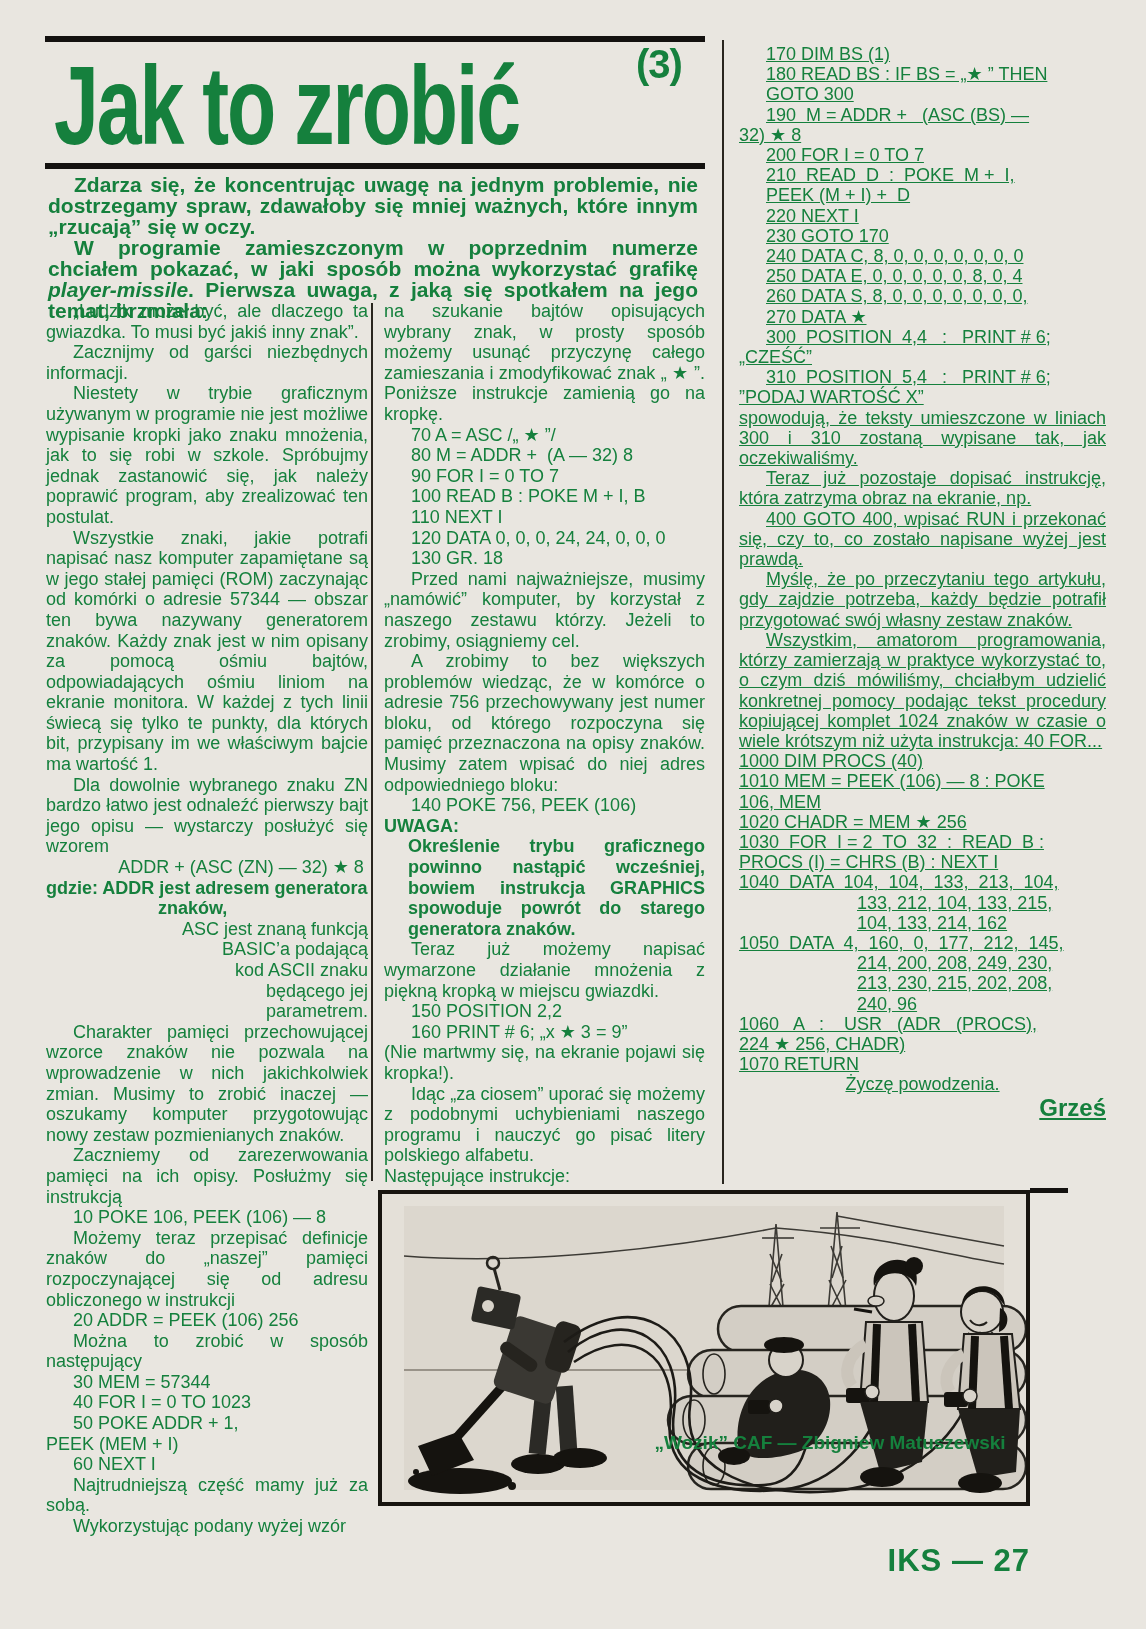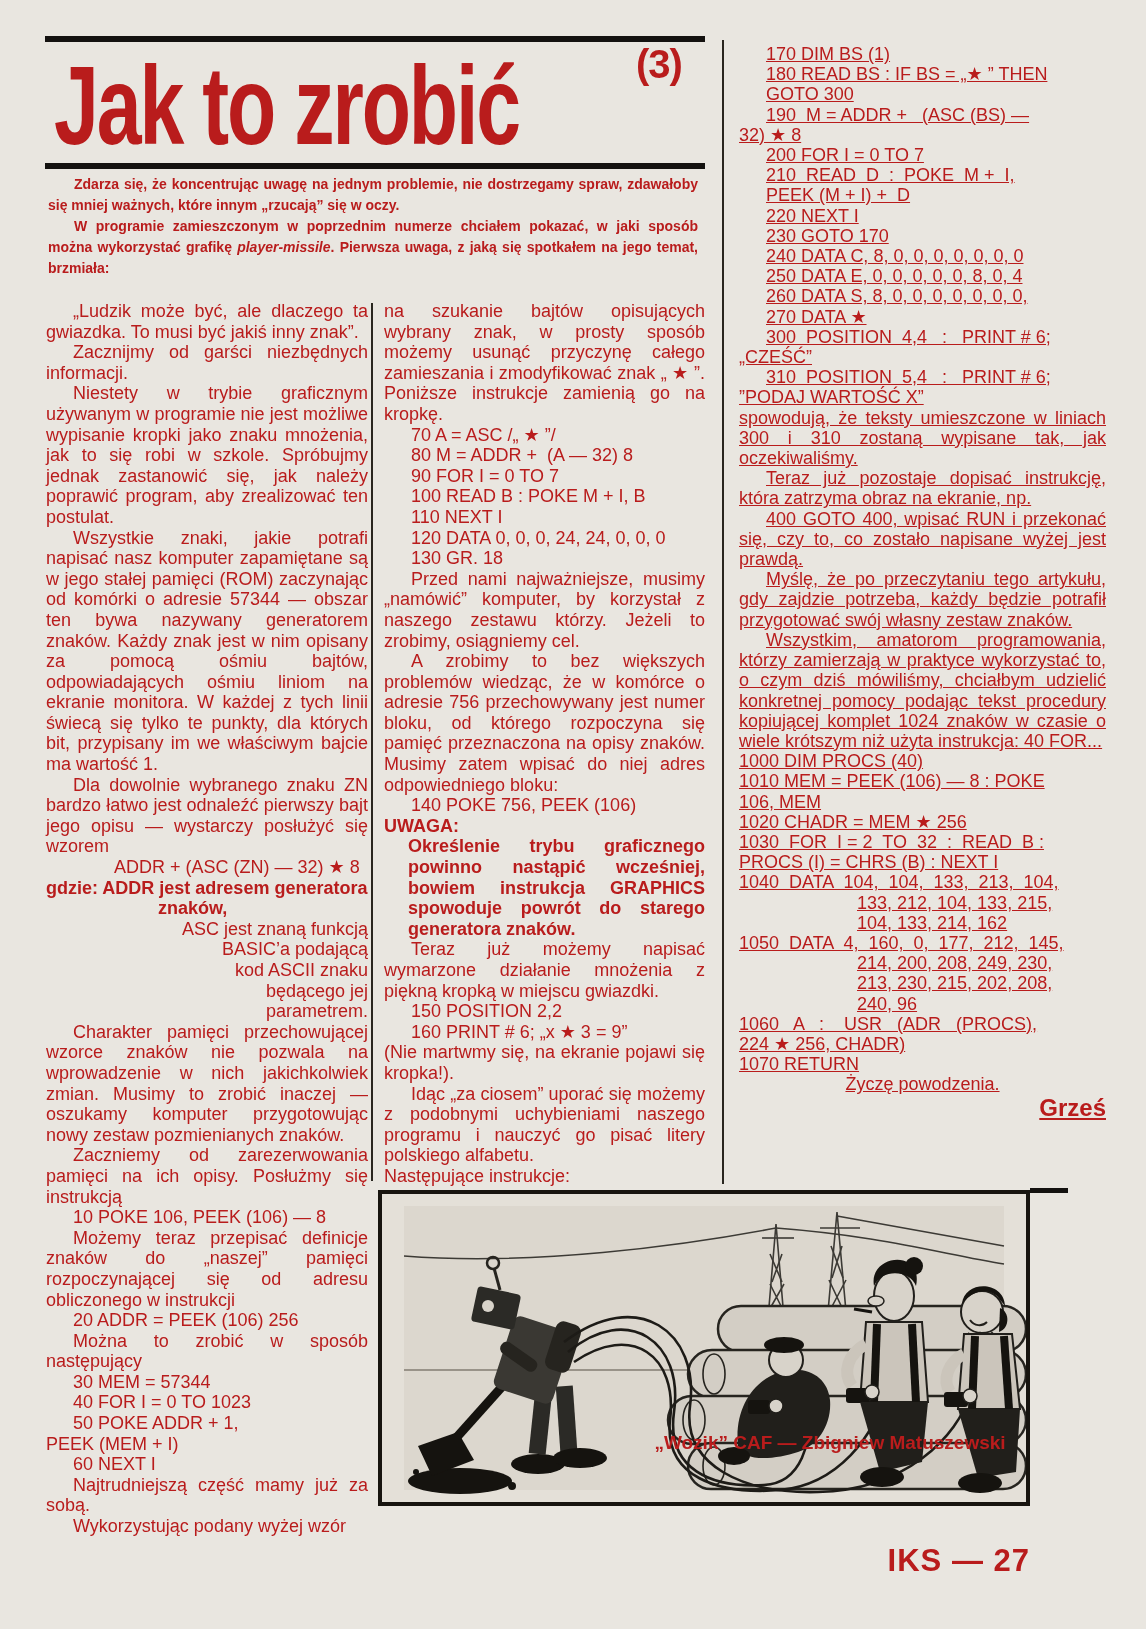--- a/index.html
+++ b/index.html
@@ -4,49 +4,49 @@
 <style>
   html,body{margin:0;padding:0;}
   body{
     width:1146px;height:1629px;
     background:#b9b6b0;
     font-family:"Liberation Sans", sans-serif;
   }
   #page{
     position:relative;width:1146px;height:1629px;overflow:hidden;
     background:#e9e6e0;
-    color:#b91c1c;
+    color:#15803d;
   }
   .rule{position:absolute;background:#141210;}
   .vrule{position:absolute;width:2px;background:#29261f;}
   #title{
     position:absolute;left:54px;top:50px;
     font-size:112px;font-weight:700;letter-spacing:-3px;line-height:1;
     transform:scaleX(.72);transform-origin:left top;white-space:nowrap;
   }
   #title-sup{
     position:absolute;left:636px;top:42px;
     font-size:40px;font-weight:700;letter-spacing:-1px;
   }
   #lead{
     position:absolute;left:48px;top:174px;width:650px;
-    font-size:14px;font-weight:700;line-height:21px;
+    font-size:21px;font-weight:700;line-height:21px;
   }
   .lead-p{margin:0;text-align:justify;text-indent:26px;}
   .col{position:absolute;font-size:18px;line-height:20.6px;}
   #col1{left:46px;top:301px;width:322px;}
   #col2{left:384px;top:301px;width:321px;}
   #col3{left:739px;top:44px;width:367px;line-height:20.2px;text-decoration:underline;}
   .b{margin:0;text-align:justify;}
   .ind{text-indent:27px;}
   .noind{}
   .code{padding-left:27px;text-align:left;white-space:pre-wrap;}
   .flush{text-align:left;white-space:pre-wrap;}
   .data{padding-left:118px;text-align:left;white-space:pre-wrap;}
-  .formula{padding-left:68px;text-align:left;white-space:pre-wrap;}
+  .formula{padding-left:68px;text-align:center;white-space:pre-wrap;}
   .gdzie{padding-left:112px;text-indent:-112px;text-align:left;font-weight:bold;}
   .asc{padding-left:168px;text-indent:-56px;text-align:right;}
   .bold{font-weight:700;}
   .boldind{font-weight:700;padding-left:24px;text-align:justify;}
   .center{text-align:center;}
   .sign{text-align:right;font-weight:700;font-size:24px;padding-top:3px;}
   #cartoon-box{
     position:absolute;left:378px;top:1190px;width:652px;height:316px;
     border:4px solid #17140f;box-sizing:border-box;background:#e2ded6;
   }

